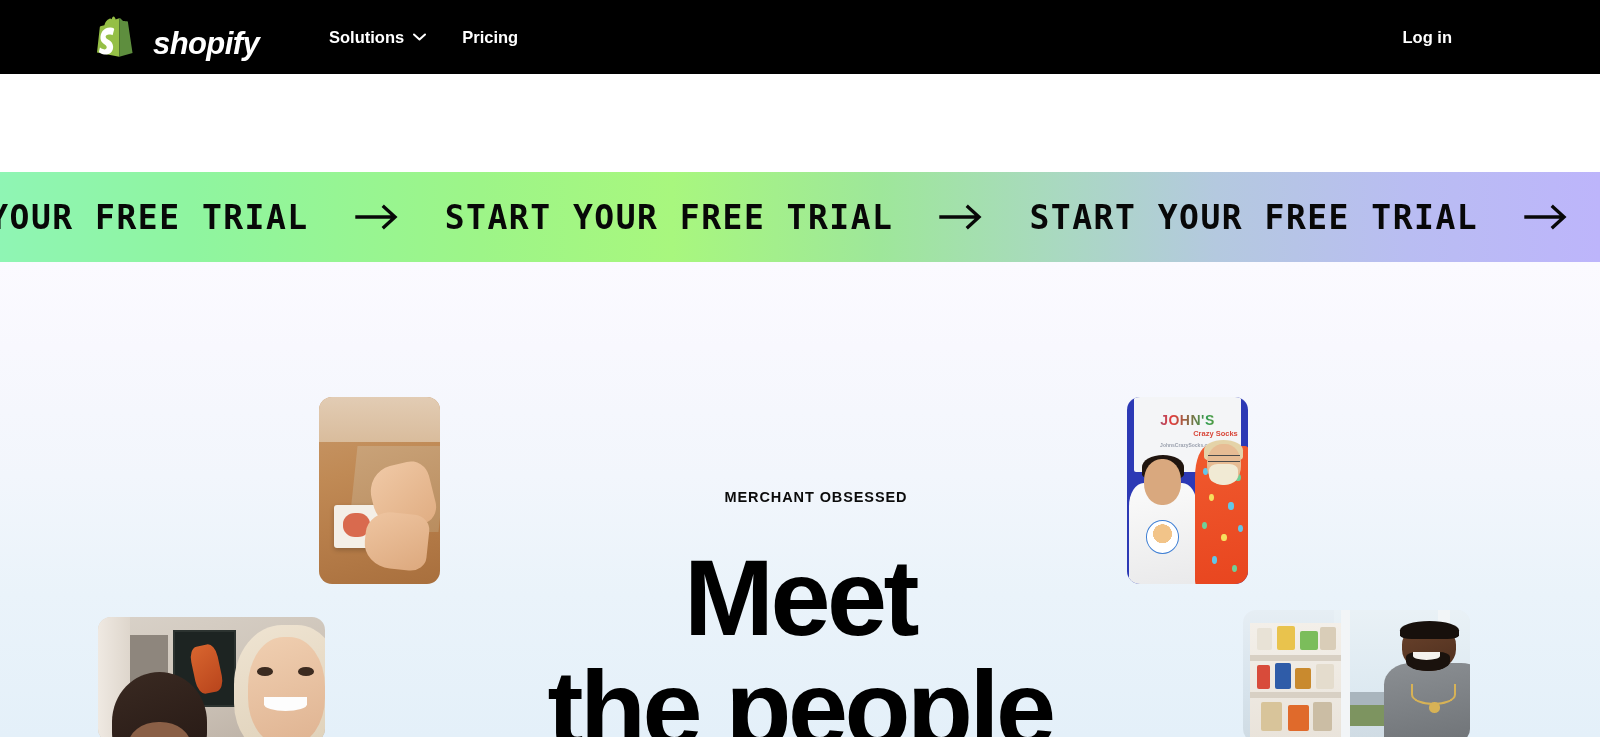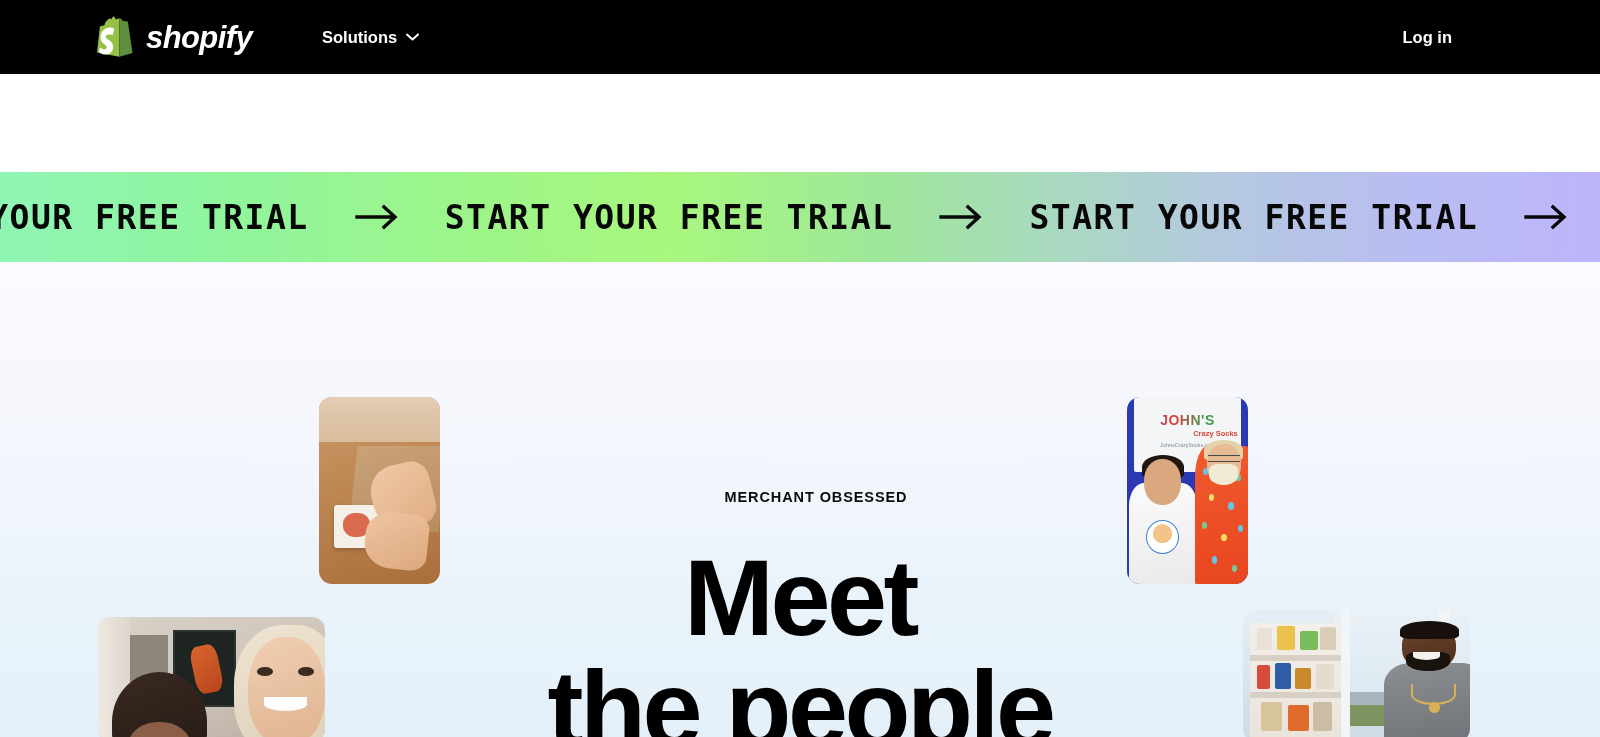--- a/index.html
+++ b/index.html
@@ -15,21 +15,21 @@
   .page { position: relative; width: 1600px; height: 737px; overflow: hidden; }
 
   
   .header {
     position: absolute; top: 0; left: 0;
     width: 1600px; height: 74px;
     background: #000000;
     display: flex; align-items: center;
   }
   .logo-wrap {
-    display: flex; align-items: center; gap: 12px;
+    display: flex; align-items: flex-end; gap: 19px;
     margin-left: 97px; height: 44px;
   }
   .logo-bag { width: 37px; height: 43px; display: block; }
   .logo-word {
     color: #ffffff; font-size: 31px; font-weight: 700;
     font-style: italic; letter-spacing: -0.6px; line-height: 1;
     font-family: "Liberation Sans", sans-serif;
   }
   .nav {
     display: flex; align-items: flex-start; gap: 0px;
@@ -372,20 +372,23 @@
 
     <nav class="nav">
 
       <div class="nav-item">
         <span>Solutions</span>
         <svg class="chev" viewBox="0 0 13 8">
           <path d="M1 1.5L6.5 6.5L12 1.5" stroke="#ffffff" stroke-width="2" fill="none" stroke-linecap="round" stroke-linejoin="round"></path>
         </svg>
       </div>
 
+      <div class="nav-item">
+        <span>Pricing</span>
+      </div>
 
 
 
     </nav>
 
     <div class="header-right">
       <div class="login">Log in</div>
     </div>
 
   </div>

